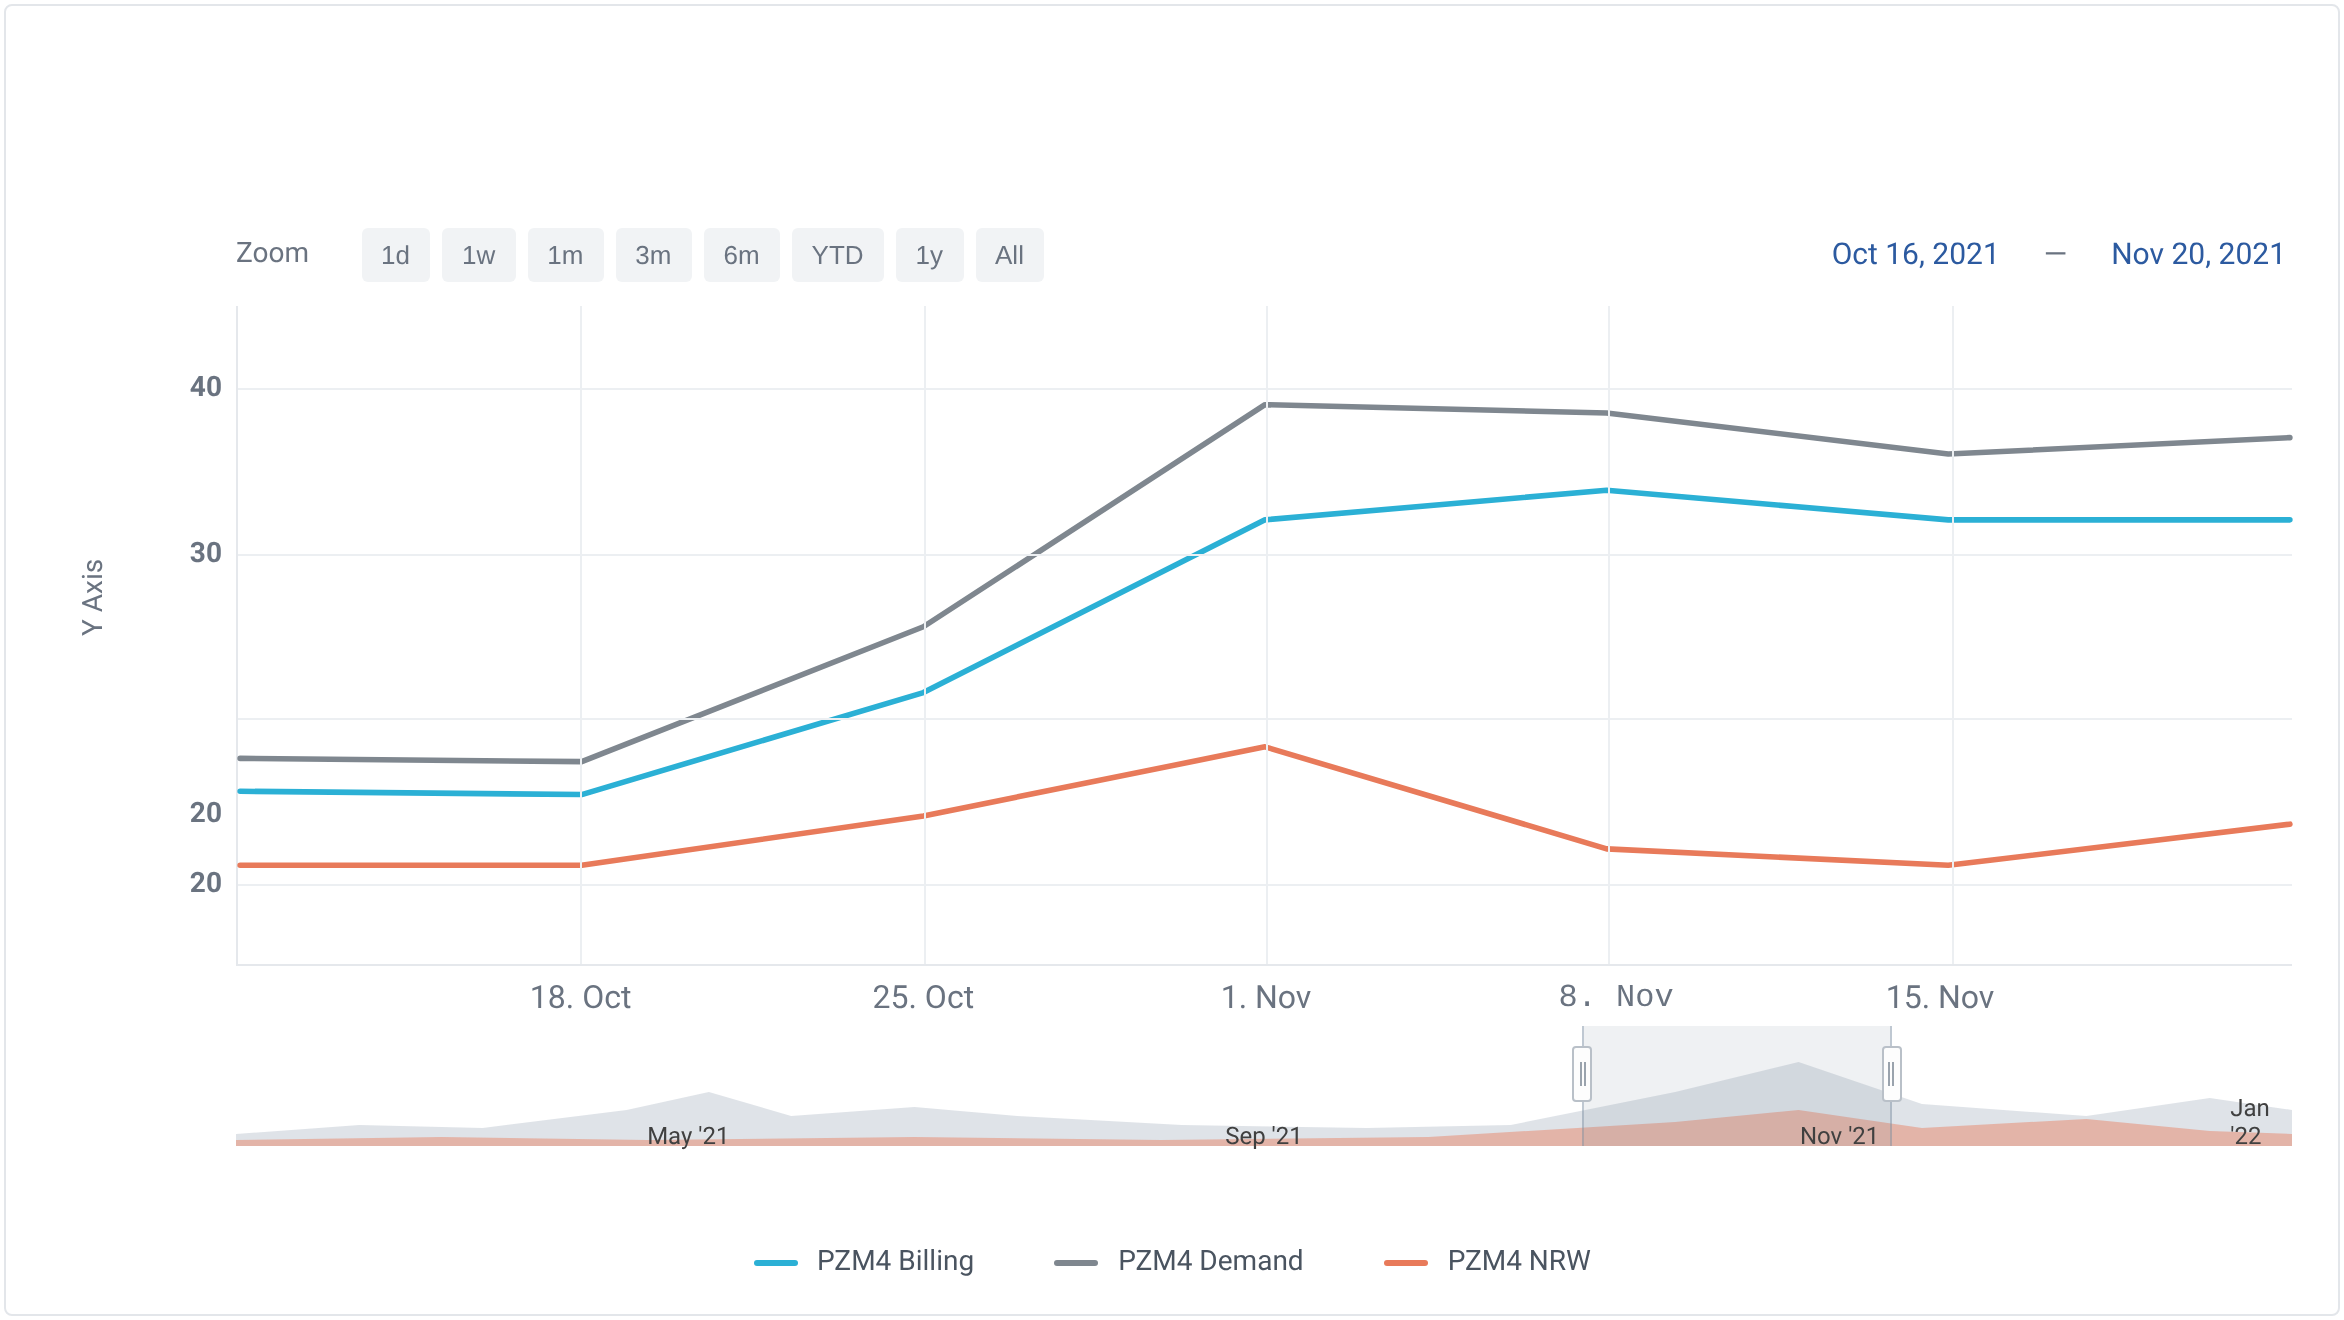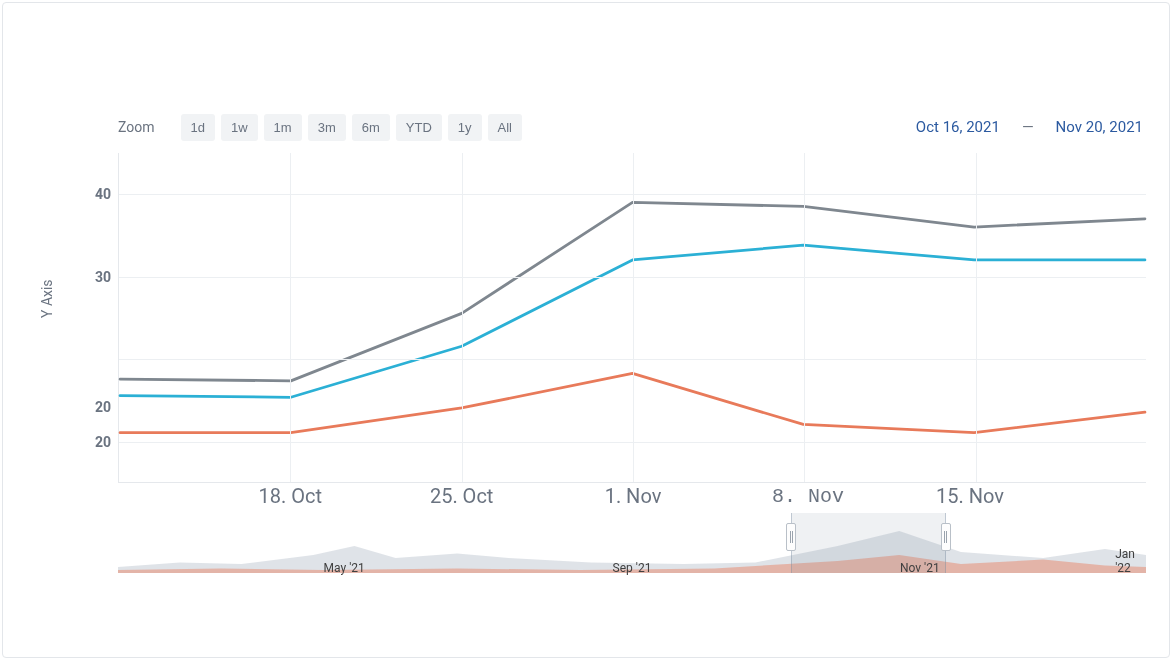--- a/index.html
+++ b/index.html
@@ -79,21 +79,21 @@
     text-align: right;
     font-size: 14px;
     color: #6a7380;
     transform: translateY(-50%);
     font-weight: bold;
   }
   .xtick {
     position: absolute;
     bottom: -26px;
     transform: translateX(-50%);
-    font-size: 20px;
+    font-size: 16px;
     color: #6a7380;
     white-space: nowrap;
   }
   .yaxis-label {
     position: absolute;
     top: 250px;
     left: 36px;
     font-size: 14px;
     color: #6a7380;
     transform: rotate(-90deg);
@@ -201,15 +201,29 @@
     <div class="navigator" id="navigator">
       <svg class="nav-svg" id="nav-svg" preserveAspectRatio="none" viewBox="0 0 100 40">
           <path d="M0,36 L6,33 L12,34 L19,28 L23,22 L27,30 L33,27 L38,30 L46,33 L55,34 L62,33 L70,22 L76,12 L82,26 L90,30 L96,24 L100,28 L100,40 L0,40 Z" fill="#c9d1d9" opacity="0.6"></path>
           <path d="M0,38 L10,37 L20,38 L33,37 L45,38 L58,37 L70,32 L76,28 L82,34 L90,31 L96,35 L100,36 L100,40 L0,40 Z" fill="#e87a5a" opacity="0.45"></path>
         </svg>
       <div class="nav-selection" id="nav-sel" style="left: 65.5%; right: 19.5%;"></div>
       <div class="nav-handle" id="nav-hl" style="left: calc(65.5% - 5px);"></div>
       <div class="nav-handle" id="nav-hr" style="left: calc(80.5% - 5px);"></div>
     <div class="nav-tick" style="left: 22%;">May '21</div><div class="nav-tick" style="left: 50%;">Sep '21</div><div class="nav-tick" style="left: 78%;">Nov '21</div><div class="nav-tick" style="left: 98%;">Jan '22</div></div>
 
+    <div class="legend">
+      <div class="legend-item">
+        <span class="swatch" style="background:#2bb0d5"></span>
+        <span>PZM4 Billing</span>
+      </div>
+      <div class="legend-item">
+        <span class="swatch" style="background:#7f878f"></span>
+        <span>PZM4 Demand</span>
+      </div>
+      <div class="legend-item">
+        <span class="swatch" style="background:#e87a5a"></span>
+        <span>PZM4 NRW</span>
+      </div>
+    </div>
 
   </div>
 </div>
 
 </body></html>

